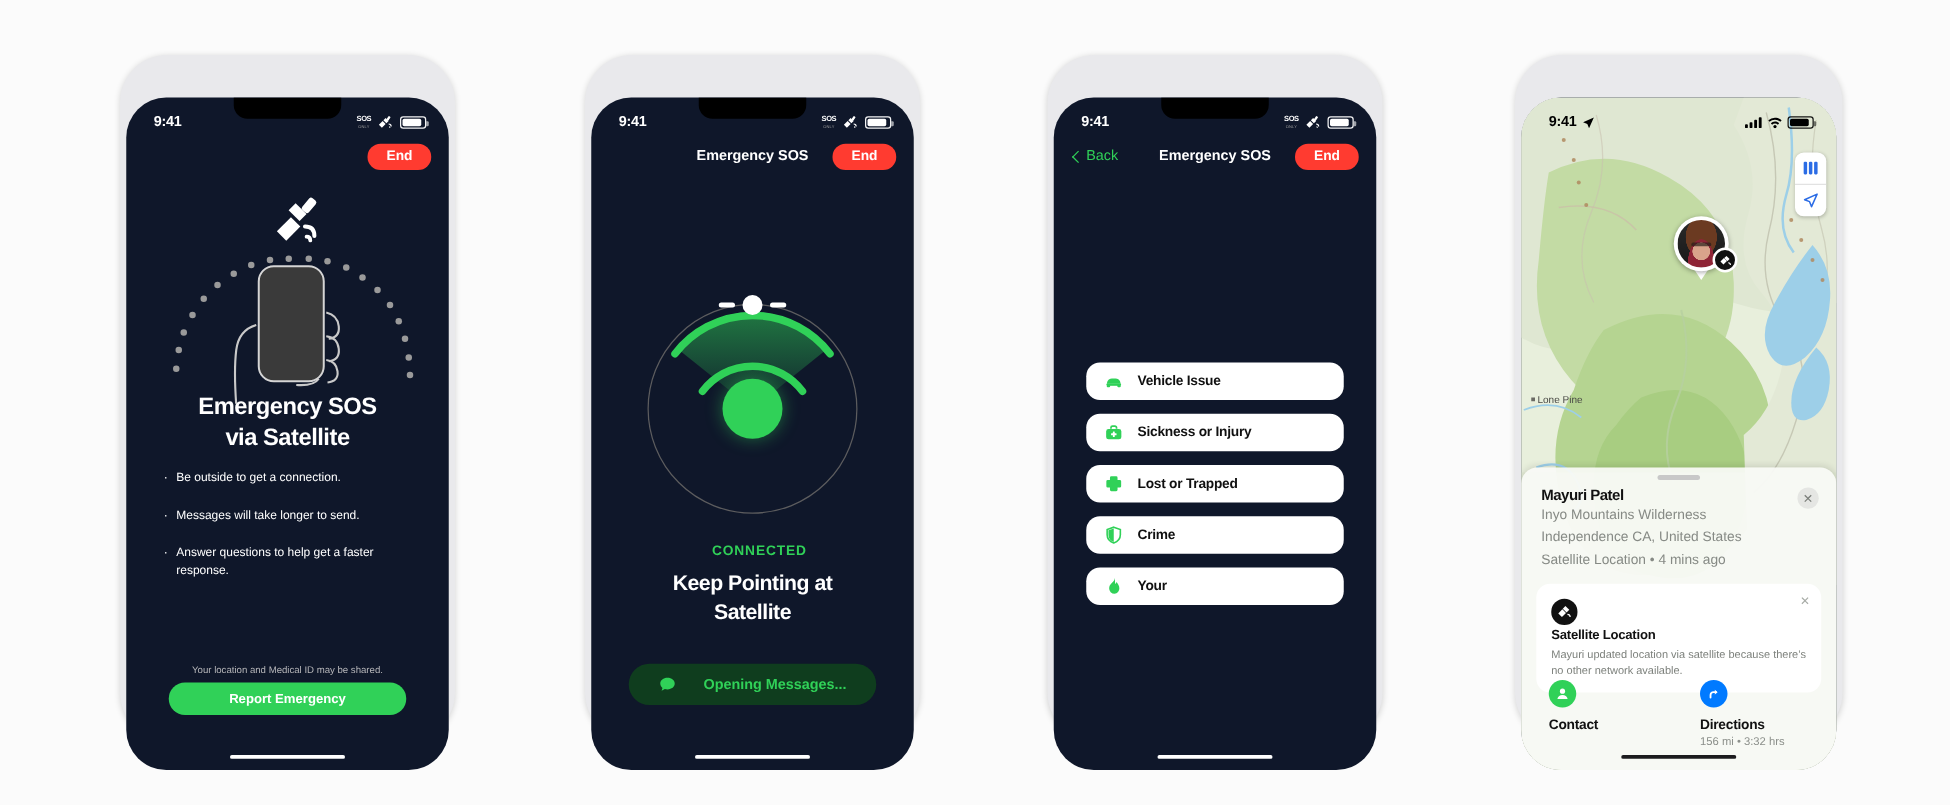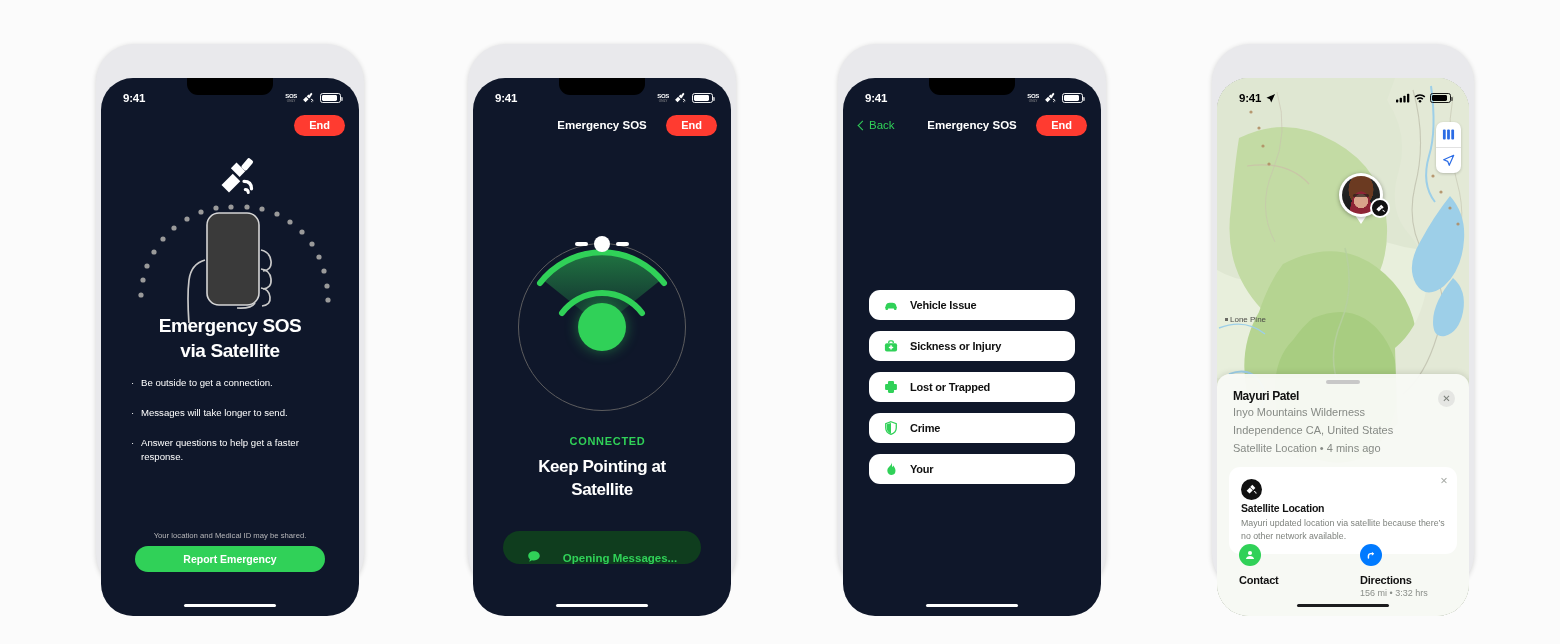--- a/index.html
+++ b/index.html
@@ -305,21 +305,21 @@
     letter-spacing: -0.4px;
   }
   .msg-btn {
     position: absolute;
     bottom: 52px;
     left: 30px; right: 30px;
     height: 33px;
     border-radius: 17px;
     background: #0f3d1e;
     display: flex;
-    align-items: flex-end;
+    align-items: center;
     justify-content: center;
     gap: 22px;
     color: #30d158;
     font-size: 11.5px;
     font-weight: bold;
   }
 
   
   .s3-head {
     position: absolute;

